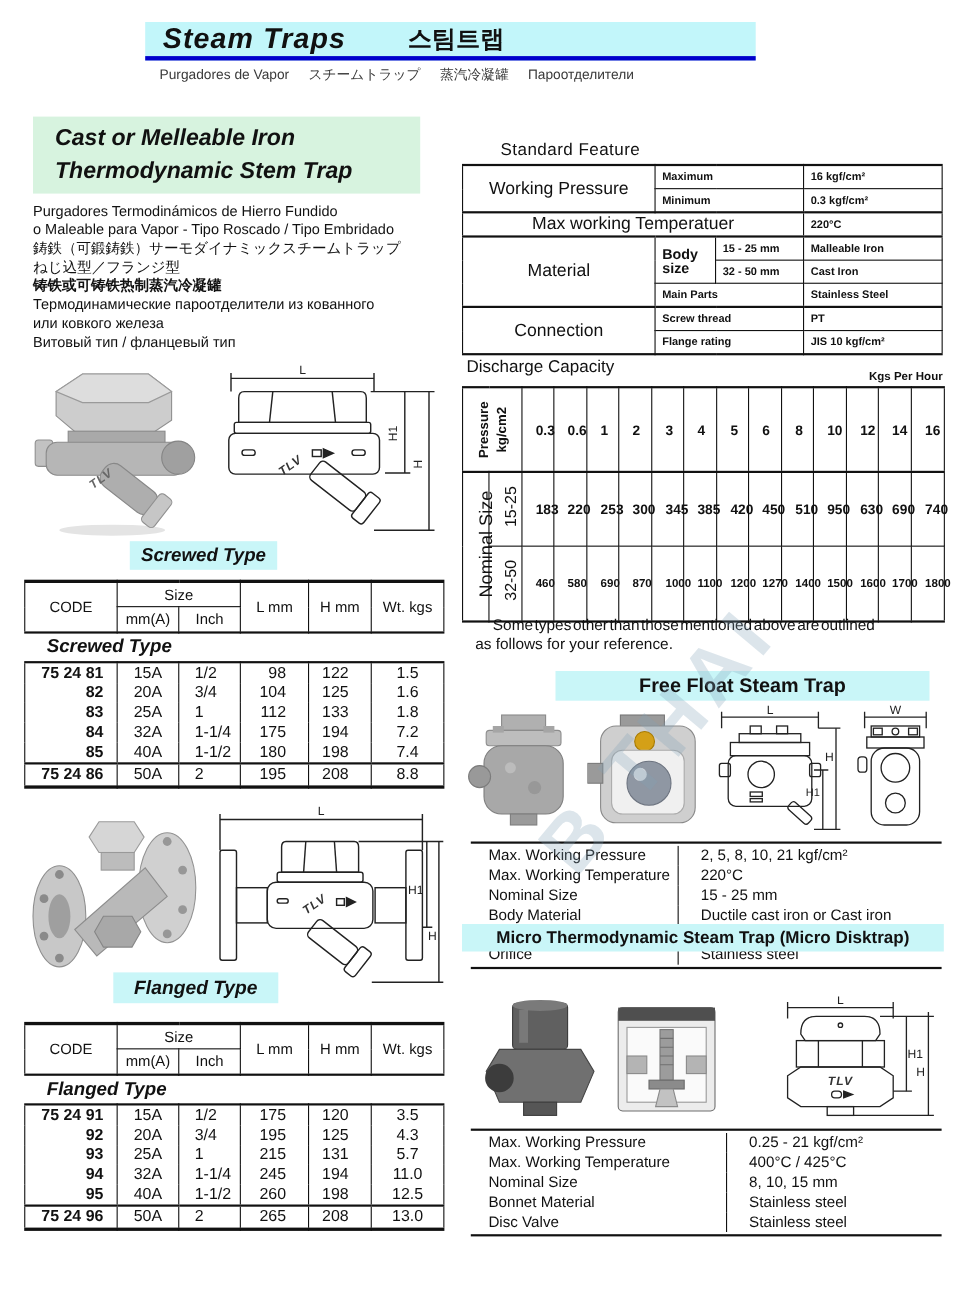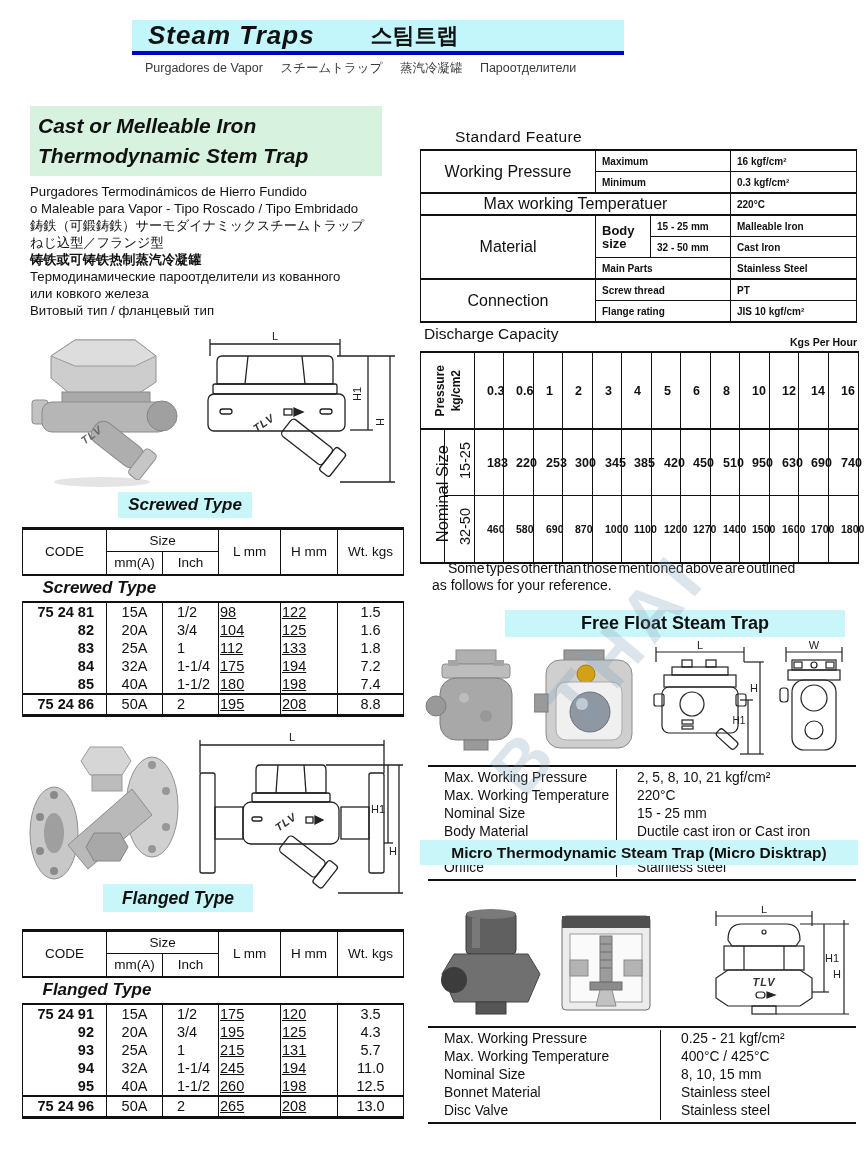--- a/index.html
+++ b/index.html
@@ -1,30 +1,30 @@
 <!DOCTYPE html>
 <html><head>
 <meta charset="utf-8">
 <style>
   html,body{margin:0;padding:0;background:#ffffff;}
   .page{position:relative;width:866px;height:1176px;background:#ffffff;overflow:hidden;
         font-family:"Liberation Sans","DejaVu Sans",sans-serif;color:#111;}
   .abs{position:absolute;}
 
   
-  .band{left:132px;top:20px;width:492px;height:31px;background:#c2f6fa;
+  .band{left:132px;top:20px;width:555px;height:31px;background:#c2f6fa;
         border-bottom:4px solid #0000cc;display:flex;align-items:center;}
   .band .ttl-en{font-size:26px;font-weight:700;font-style:italic;margin-left:16px;letter-spacing:1px;}
   .band .ttl-ko{font-size:22px;font-weight:700;margin-left:56px;}
   .subtitle{left:145px;top:60px;font-size:12.5px;color:#3a3a3a;white-space:nowrap;}
   .subtitle span{margin-right:14px;}
 
   
   .greenbox{left:30px;top:106px;width:352px;height:70px;background:#d7f3df;padding-top:5px;box-sizing:border-box;}
-  .greenbox div{font-size:21px;font-weight:700;font-style:italic;line-height:30px;padding-left:8px;white-space:nowrap;}
+  .greenbox div{font-size:21px;font-weight:700;font-style:italic;line-height:30px;padding-left:20px;white-space:nowrap;}
   .desc{left:30px;top:183px;width:400px;font-size:13.2px;line-height:17px;}
   .desc div{white-space:nowrap;}
   .desc div.bold{font-weight:700;}
 
   
   .figcap{background:#c9f6f8;font-weight:700;font-style:italic;text-align:center;}
 
   
   table.size{border-collapse:collapse;table-layout:fixed;width:381px;
              border-top:3px solid #111;border-bottom:3px solid #111;}
@@ -35,21 +35,21 @@
   table.size tr.sect{height:27px;}
   table.size tr.sect td{border-left:none;border-right:none;border-top:2px solid #111;border-bottom:2px solid #111;
                 font-size:17px;font-weight:700;font-style:italic;padding-left:20px;}
   table.size tr.dr{height:16px;}
   table.size tr.last{height:22px;}
   table.size tr.last td{border-top:2px solid #111;}
   td.code{text-align:right;padding-right:12px;}
   td.code.b{font-weight:700;}
   td.mm{text-align:center;}
   td.inch{text-align:left;padding-left:14px;}
-  td.num{text-align:left;padding-right:20px;text-decoration:underline;}
+  td.num{text-align:right;padding-right:20px;}
   td.wt{text-align:center;}
 
   
   .sf-title{left:455px;top:128px;font-size:15.5px;letter-spacing:.4px;}
   table.sf{border-collapse:collapse;table-layout:fixed;width:436px;
            border-top:2.5px solid #111;border-bottom:2.5px solid #111;}
   table.sf td{border:1.5px solid #111;font-size:10px;font-weight:700;padding:0 6px;height:20px;white-space:nowrap;}
   table.sf td.lab{font-size:16px;font-weight:400;text-align:center;padding:0 2px;}
   table.sf td.sub{font-size:13px;white-space:normal;line-height:13px;}
   table.sf tr.sep td{border-top:2.5px solid #111;}

